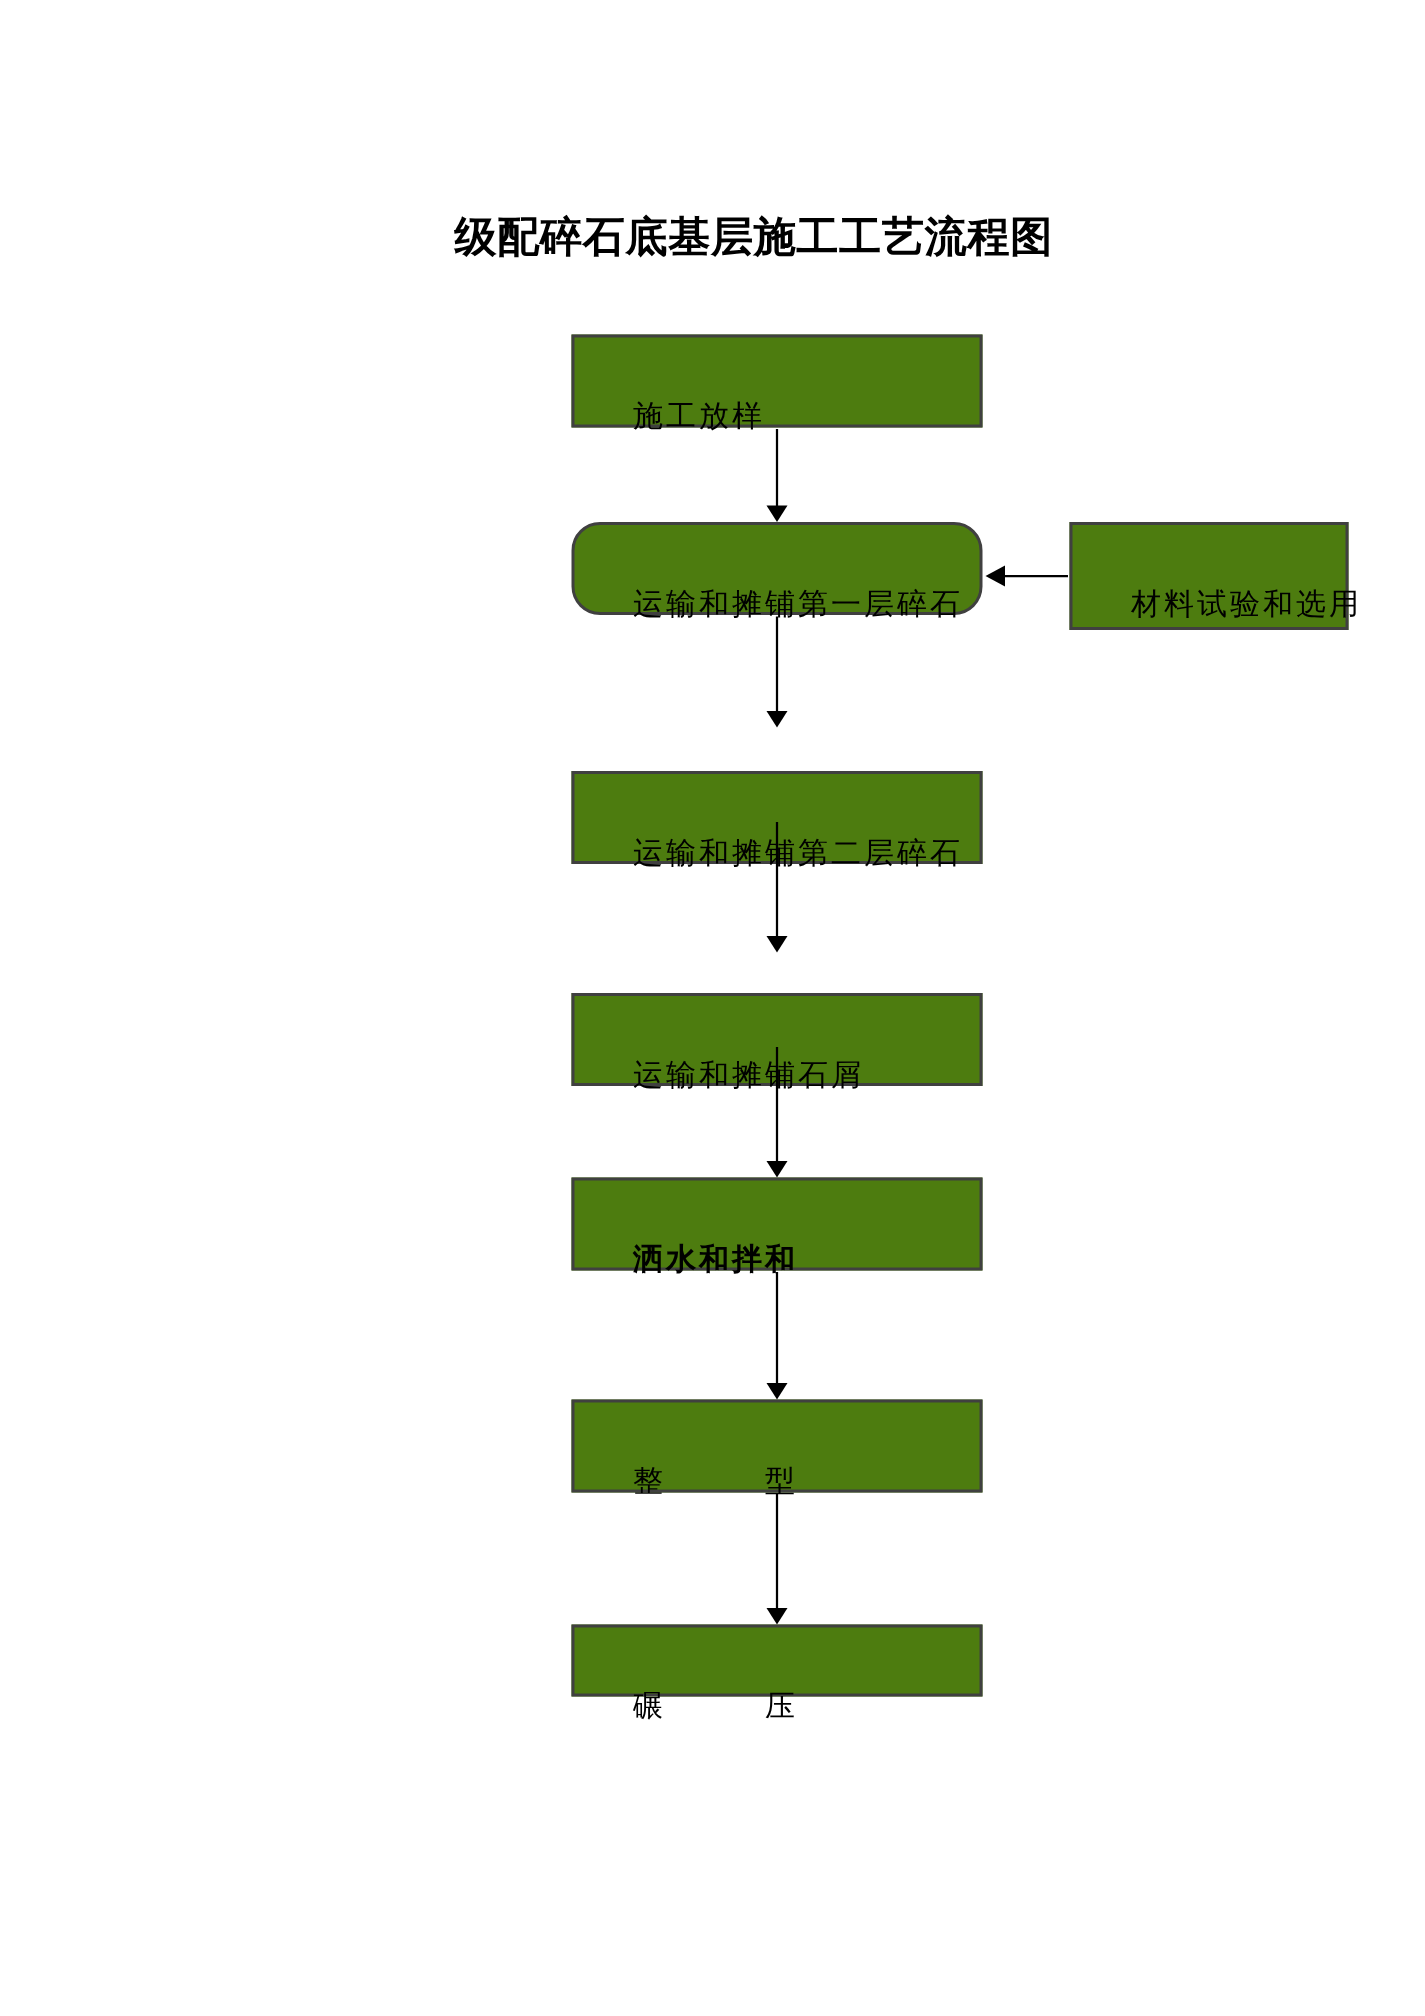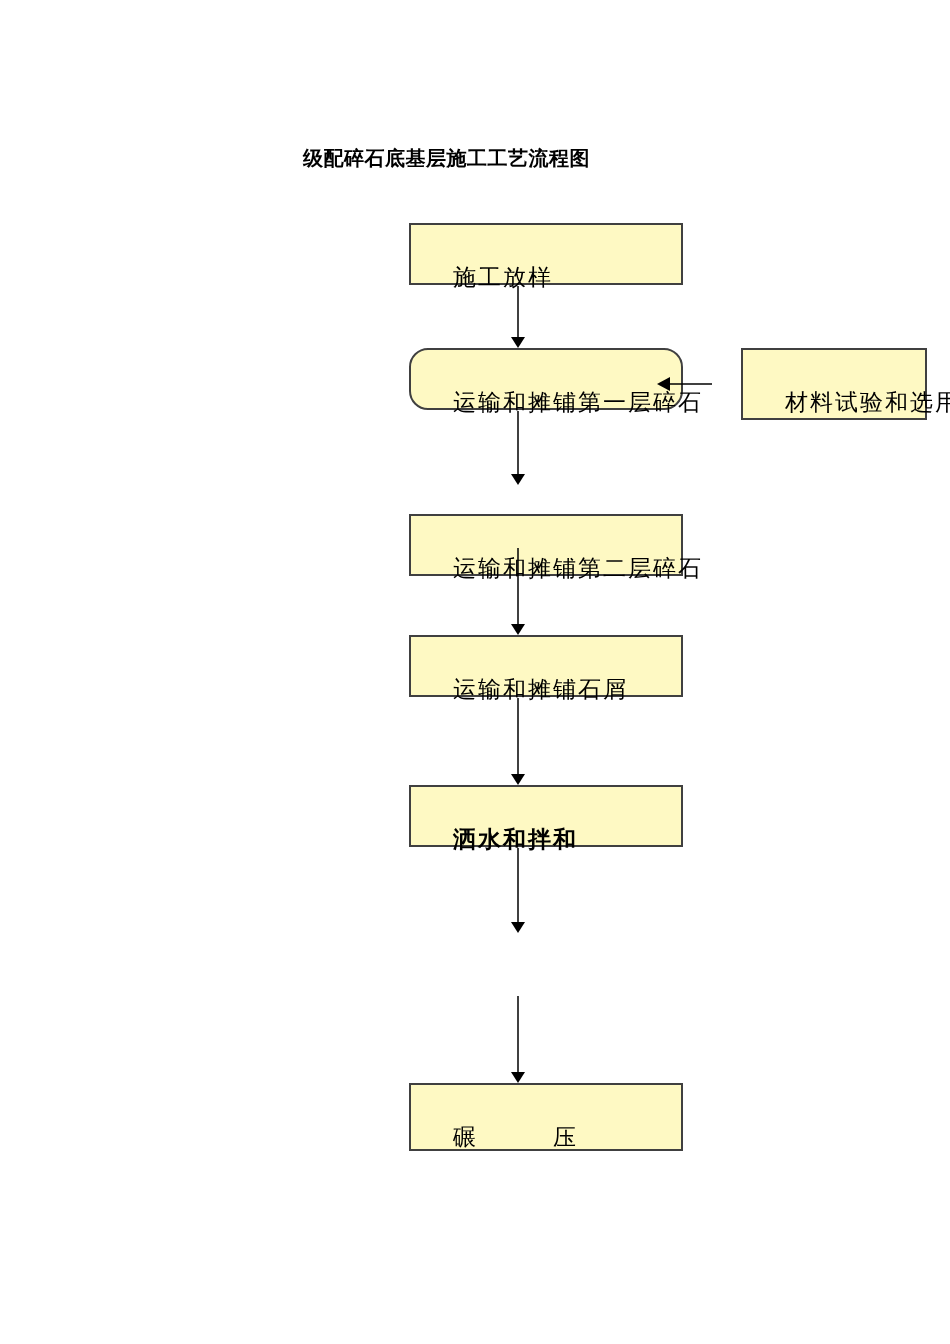--- a/index.html
+++ b/index.html
@@ -15,49 +15,48 @@
     overflow: hidden;
     font-family: "Liberation Serif", serif;
   }
   .title {
     position: absolute;
     left: 303px;
     top: 136px;
     margin: 0;
     font-family: "Liberation Sans", sans-serif;
     font-weight: 700;
-    font-size: 20px;
+    font-size: 28px;
     line-height: 44px;
     letter-spacing: 0.5px;
     color: #000000;
     white-space: nowrap;
   }
   .box {
     position: absolute;
     left: 381px;
     width: 274px;
     height: 62px;
     box-sizing: border-box;
-    background: #fef9c3;
+    background: #4d7c0f;
     border: 2px solid #404040;
     padding: 8px 6px 0 11px;
-    font-size: 23px;
+    font-size: 20px;
     letter-spacing: 2px;
     line-height: 30px;
     color: #000000;
     white-space: pre;
-    margin-left: 28px;
   }
   .s1 { top: 223px; }
   .s2 { top: 348px; border-radius: 19px; }
   .s3 { top: 514px; }
-  .s4 { top: 635px; }
+  .s4 { top: 662px; }
   .s5 { top: 785px; font-weight: bold; }
   .s6 { top: 933px; }
-  .s7 { top: 1083px; height: 68px; }
+  .s7 { top: 1083px; height: 48px; }
   .side {
     left: 713px;
     top: 348px;
     width: 186px;
     height: 72px;
     font-family: Liberation Serif, serif;
   }
   .connectors {
     position: absolute;
     left: 0;
@@ -95,20 +94,23 @@
   </div>
 
   <div class="box s4">
     <span>运输和摊铺石屑</span>
   </div>
 
   <div class="box s5">
     <span>洒水和拌和</span>
   </div>
 
+  <div class="box s6">
+    <span>整　　　型</span>
+  </div>
 
   <div class="box s7">
     <span>碾　　　压</span>
   </div>
 
   <div class="box side">
     <span>材料试验和选用</span>
   </div>
 
   <svg class="connectors" viewBox="0 0 950 1344" xmlns="http://www.w3.org/2000/svg">

